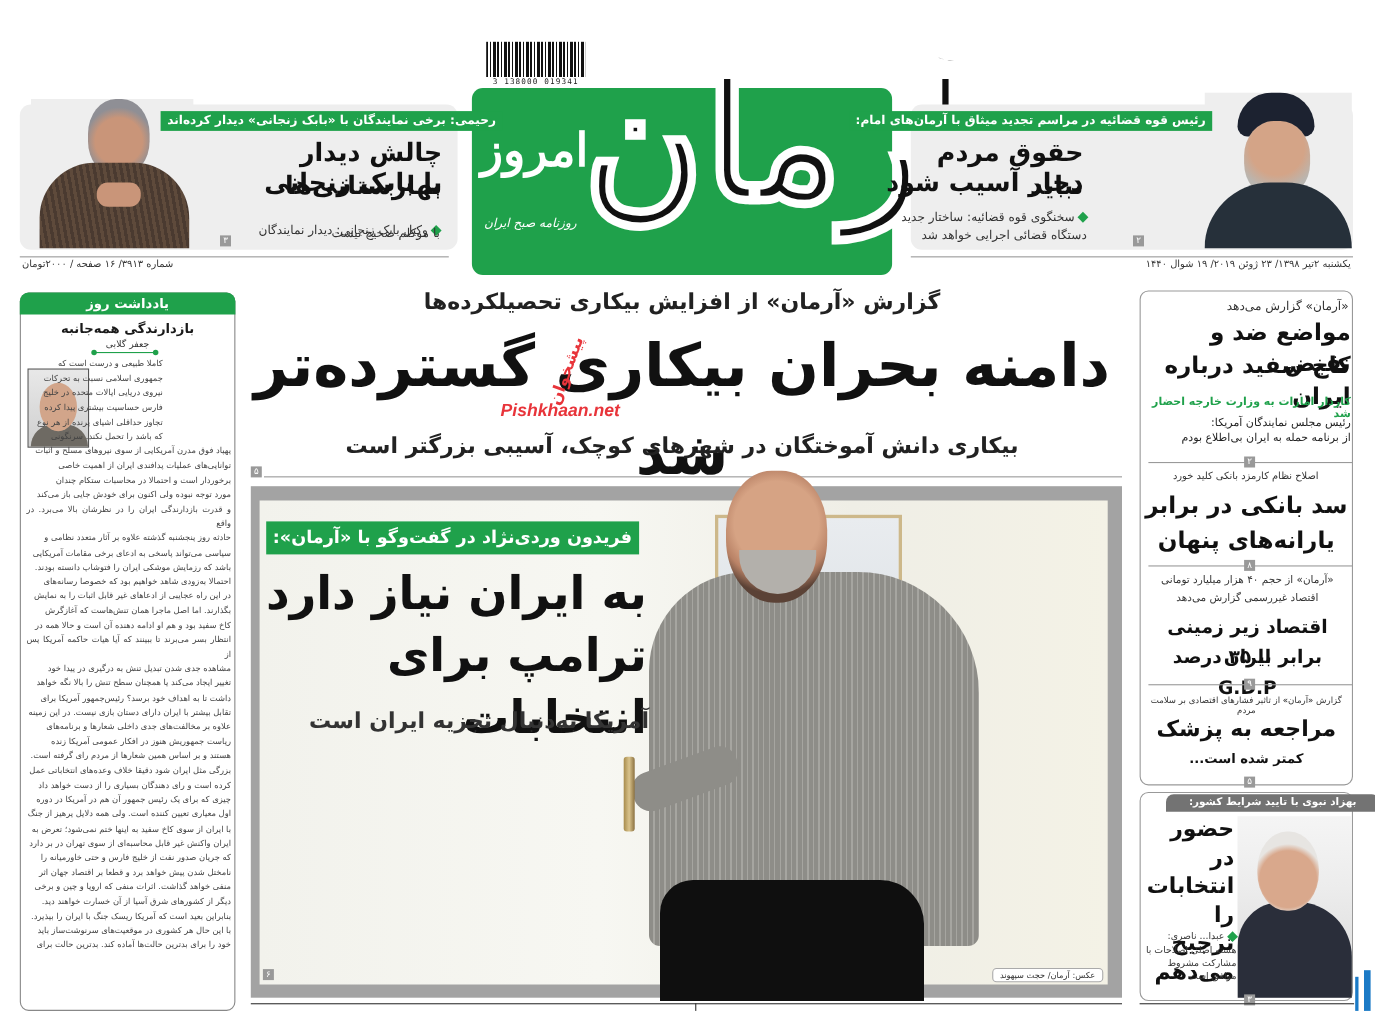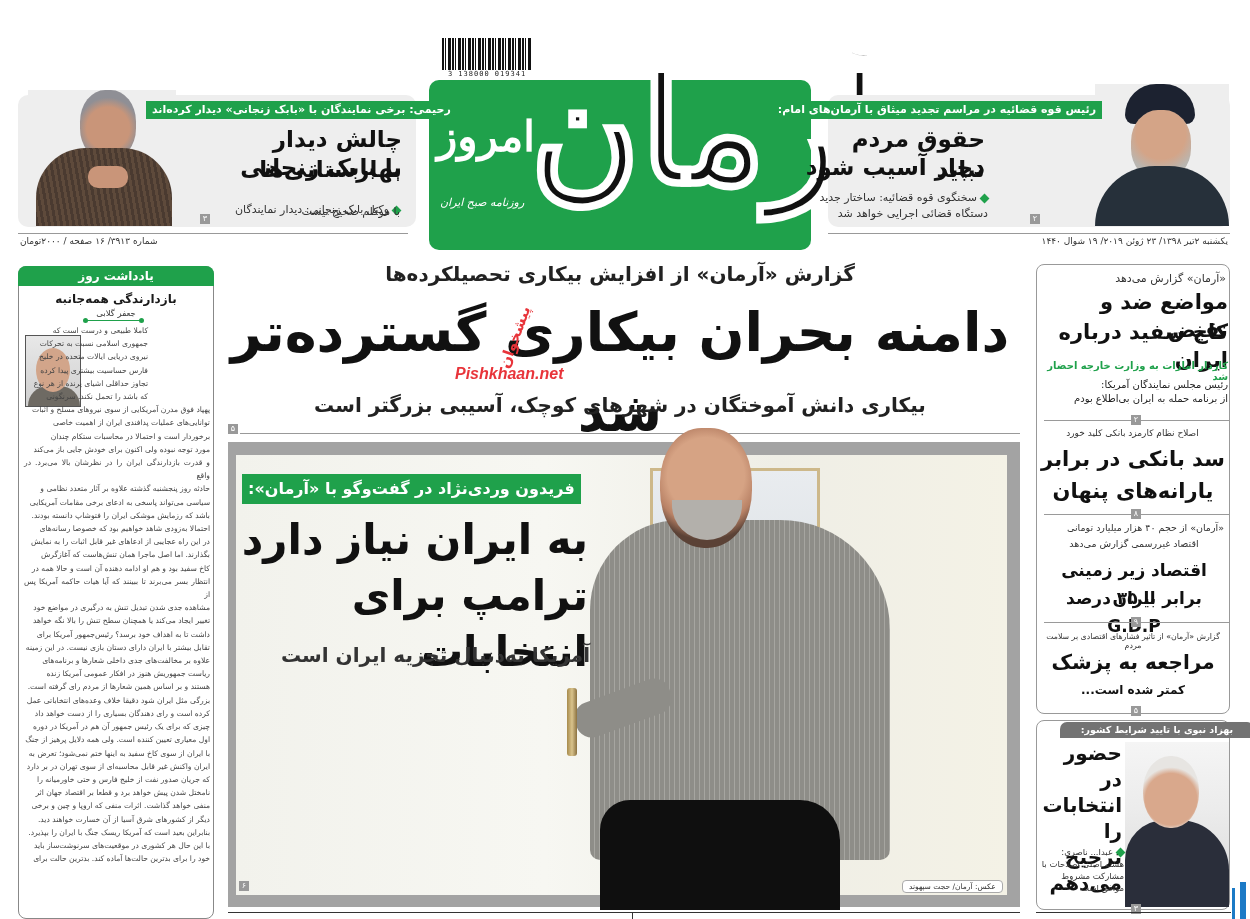--- a/index.html
+++ b/index.html
@@ -186,21 +186,21 @@
     <span class="wrapline">مورد توجه نبوده ولی اکنون برای خودش جایی باز می‌کند</span>
     <span class="wrapline">و قدرت بازدارندگی ایران را در نظرشان بالا می‌برد. در واقع</span>
     <span class="wrapline">حادثه روز پنجشنبه گذشته علاوه بر آثار متعدد نظامی و</span>
     <span class="wrapline">سیاسی می‌تواند پاسخی به ادعای برخی مقامات آمریکایی</span>
     <span class="wrapline">باشد که رزمایش موشکی ایران را فتوشاپ دانسته بودند.</span>
     <span class="wrapline">احتمالا به‌زودی شاهد خواهیم بود که خصوصا رسانه‌های</span>
     <span class="wrapline">در این راه عجایبی از ادعاهای غیر قابل اثبات را به نمایش</span>
     <span class="wrapline">بگذارند. اما اصل ماجرا همان تنش‌هاست که آغازگرش</span>
     <span class="wrapline">کاخ سفید بود و هم او ادامه دهنده آن است و حالا همه در</span>
     <span class="wrapline">انتظار بسر می‌برند تا ببینند که آیا هیات حاکمه آمریکا پس از</span>
-    <span class="wrapline">مشاهده جدی شدن تبدیل تنش به درگیری در مواضع خود</span>
+    <span class="wrapline">مشاهده جدی شدن تبدیل تنش به درگیری در پیدا خود</span>
     <span class="wrapline">تغییر ایجاد می‌کند یا همچنان سطح تنش را بالا نگه خواهد</span>
     <span class="wrapline">داشت تا به اهداف خود برسد؟ رئیس‌جمهور آمریکا برای</span>
     <span class="wrapline">تقابل بیشتر با ایران دارای دستان بازی نیست. در این زمینه</span>
     <span class="wrapline">علاوه بر مخالفت‌های جدی داخلی شعارها و برنامه‌های</span>
     <span class="wrapline">ریاست جمهوریش هنوز در افکار عمومی آمریکا زنده</span>
     <span class="wrapline">هستند و بر اساس همین شعارها از مردم رای گرفته است.</span>
     <span class="wrapline">بزرگی مثل ایران شود دقیقا خلاف وعده‌های انتخاباتی عمل</span>
     <span class="wrapline">کرده است و رای دهندگان بسیاری را از دست خواهد داد</span>
     <span class="wrapline">چیزی که برای یک رئیس جمهور آن هم در آمریکا در دوره</span>
     <span class="wrapline">اول معیاری تعیین کننده است. ولی همه دلایل پرهیز از جنگ</span>
@@ -227,21 +227,21 @@
     <span class="pg-tag">۲</span>
   </div>
 
 <div class="r-kicker" style="right:30px; top:428px; width:175px; font-size:9px; text-align:center;">اصلاح نظام کارمزد بانکی کلید خورد</div>
 <div class="r-head" style="right:24px; top:444px; width:186px; font-size:21px; line-height:30px; text-align:center;">سد بانکی در برابر</div>
 <div class="r-head" style="right:24px; top:476px; width:186px; font-size:21px; line-height:30px; text-align:center;">یارانه‌های پنهان</div>
 <div class="r-divider" style="top:514px;">
     <span class="pg-tag">۸</span>
   </div>
 
-<div class="r-kicker" style="right:26px; top:522px; width:180px; font-size:9.5px; ">«آرمان» از حجم ۴۰ هزار میلیارد تومانی</div>
+<div class="r-kicker" style="right:26px; top:522px; width:180px; font-size:9.5px; text-align:center;">«آرمان» از حجم ۴۰ هزار میلیارد تومانی</div>
 <div class="r-kicker" style="right:26px; top:538px; width:180px; font-size:9.5px; text-align:center;">اقتصاد غیررسمی گزارش می‌دهد</div>
 <div class="r-head" style="right:22px; top:556px; width:188px; font-size:17px; line-height:28px; text-align:center;">اقتصاد زیر زمینی ایران</div>
 <div class="r-head" style="right:22px; top:584px; width:188px; font-size:17px; line-height:28px; text-align:center;">برابر با ۳۵ درصد G.D.P</div>
 <div class="r-divider" style="top:622px;">
     <span class="pg-tag">۹</span>
   </div>
 
 <div class="r-kicker" style="right:22px; top:632px; width:190px; font-size:7.8px; text-align:center;">گزارش «آرمان» از تاثیر فشارهای اقتصادی بر سلامت مردم</div>
 <div class="r-head" style="right:24px; top:648px; width:186px; font-size:20px; line-height:28px; text-align:center;">مراجعه به پزشک</div>
 <div class="r-head" style="right:24px; top:676px; width:186px; font-size:12px; line-height:28px; text-align:center;">کمتر شده است...</div>

